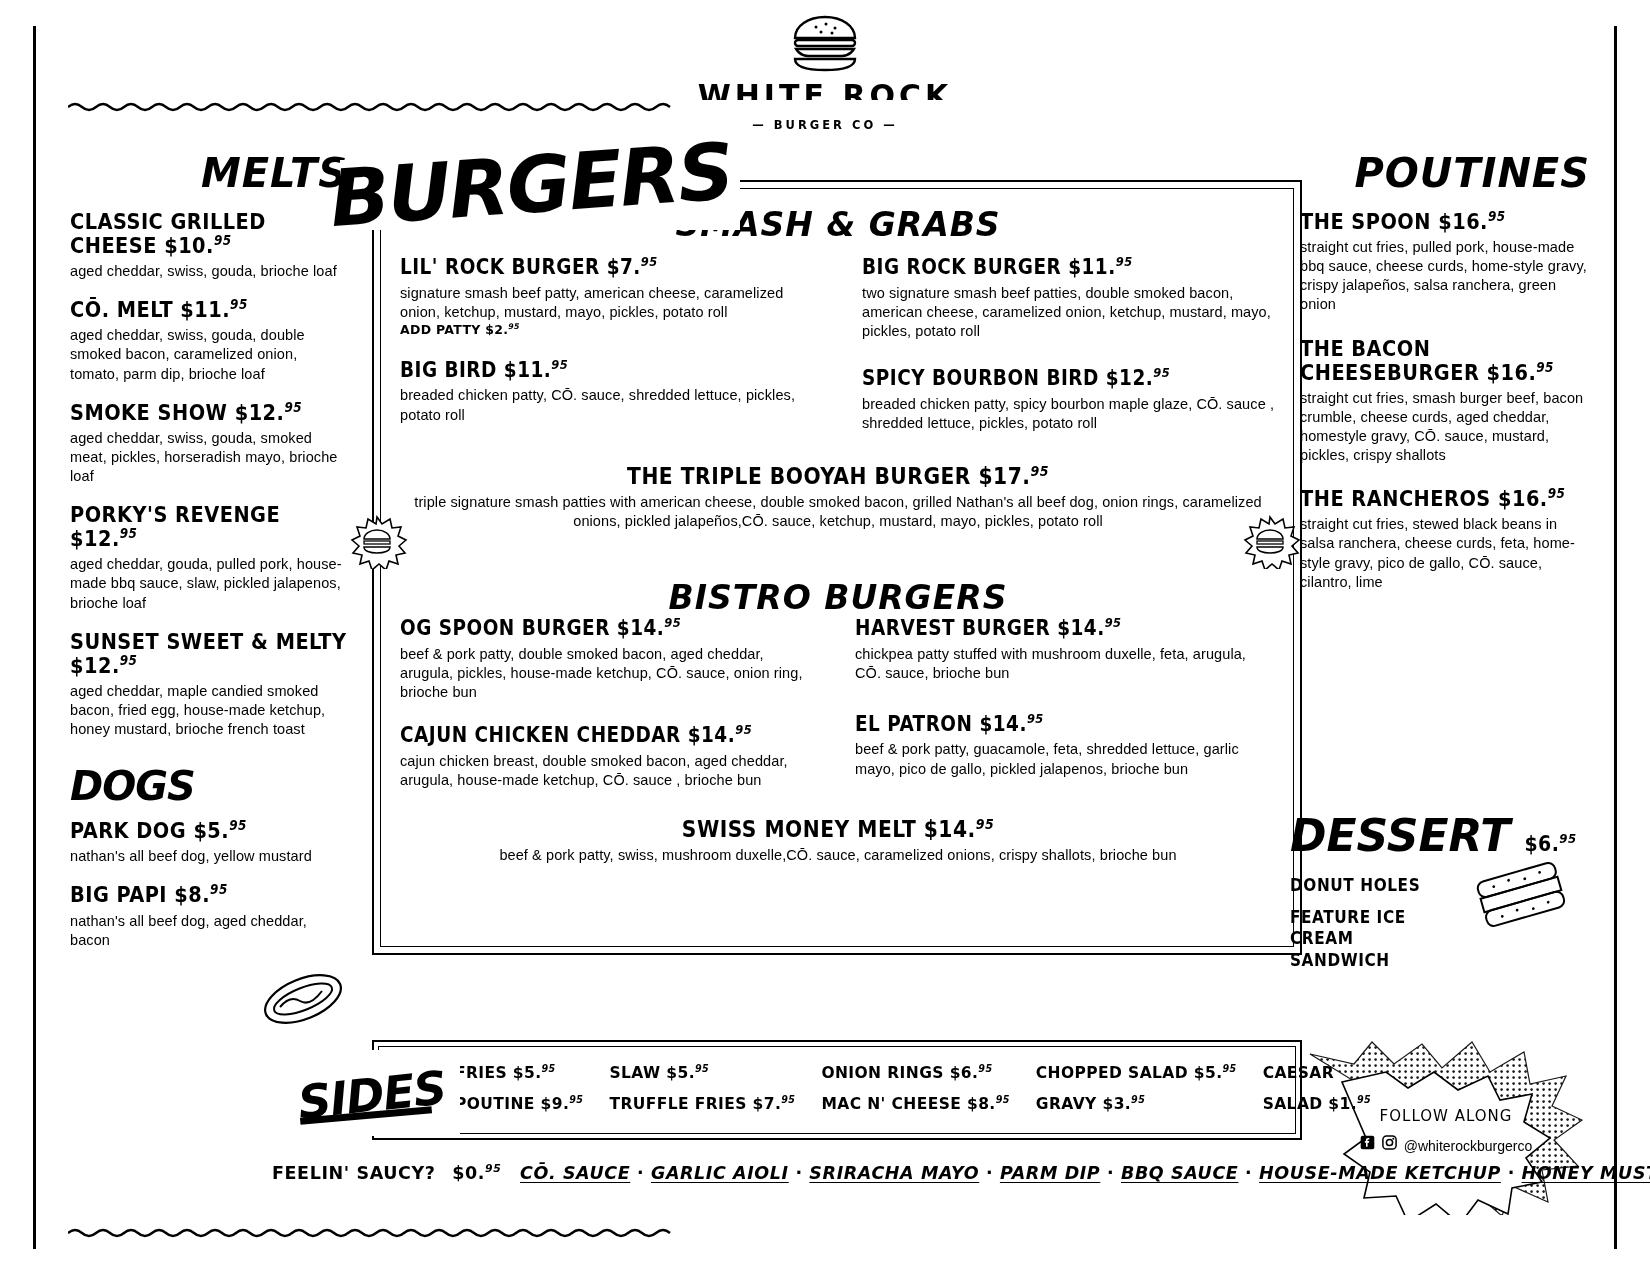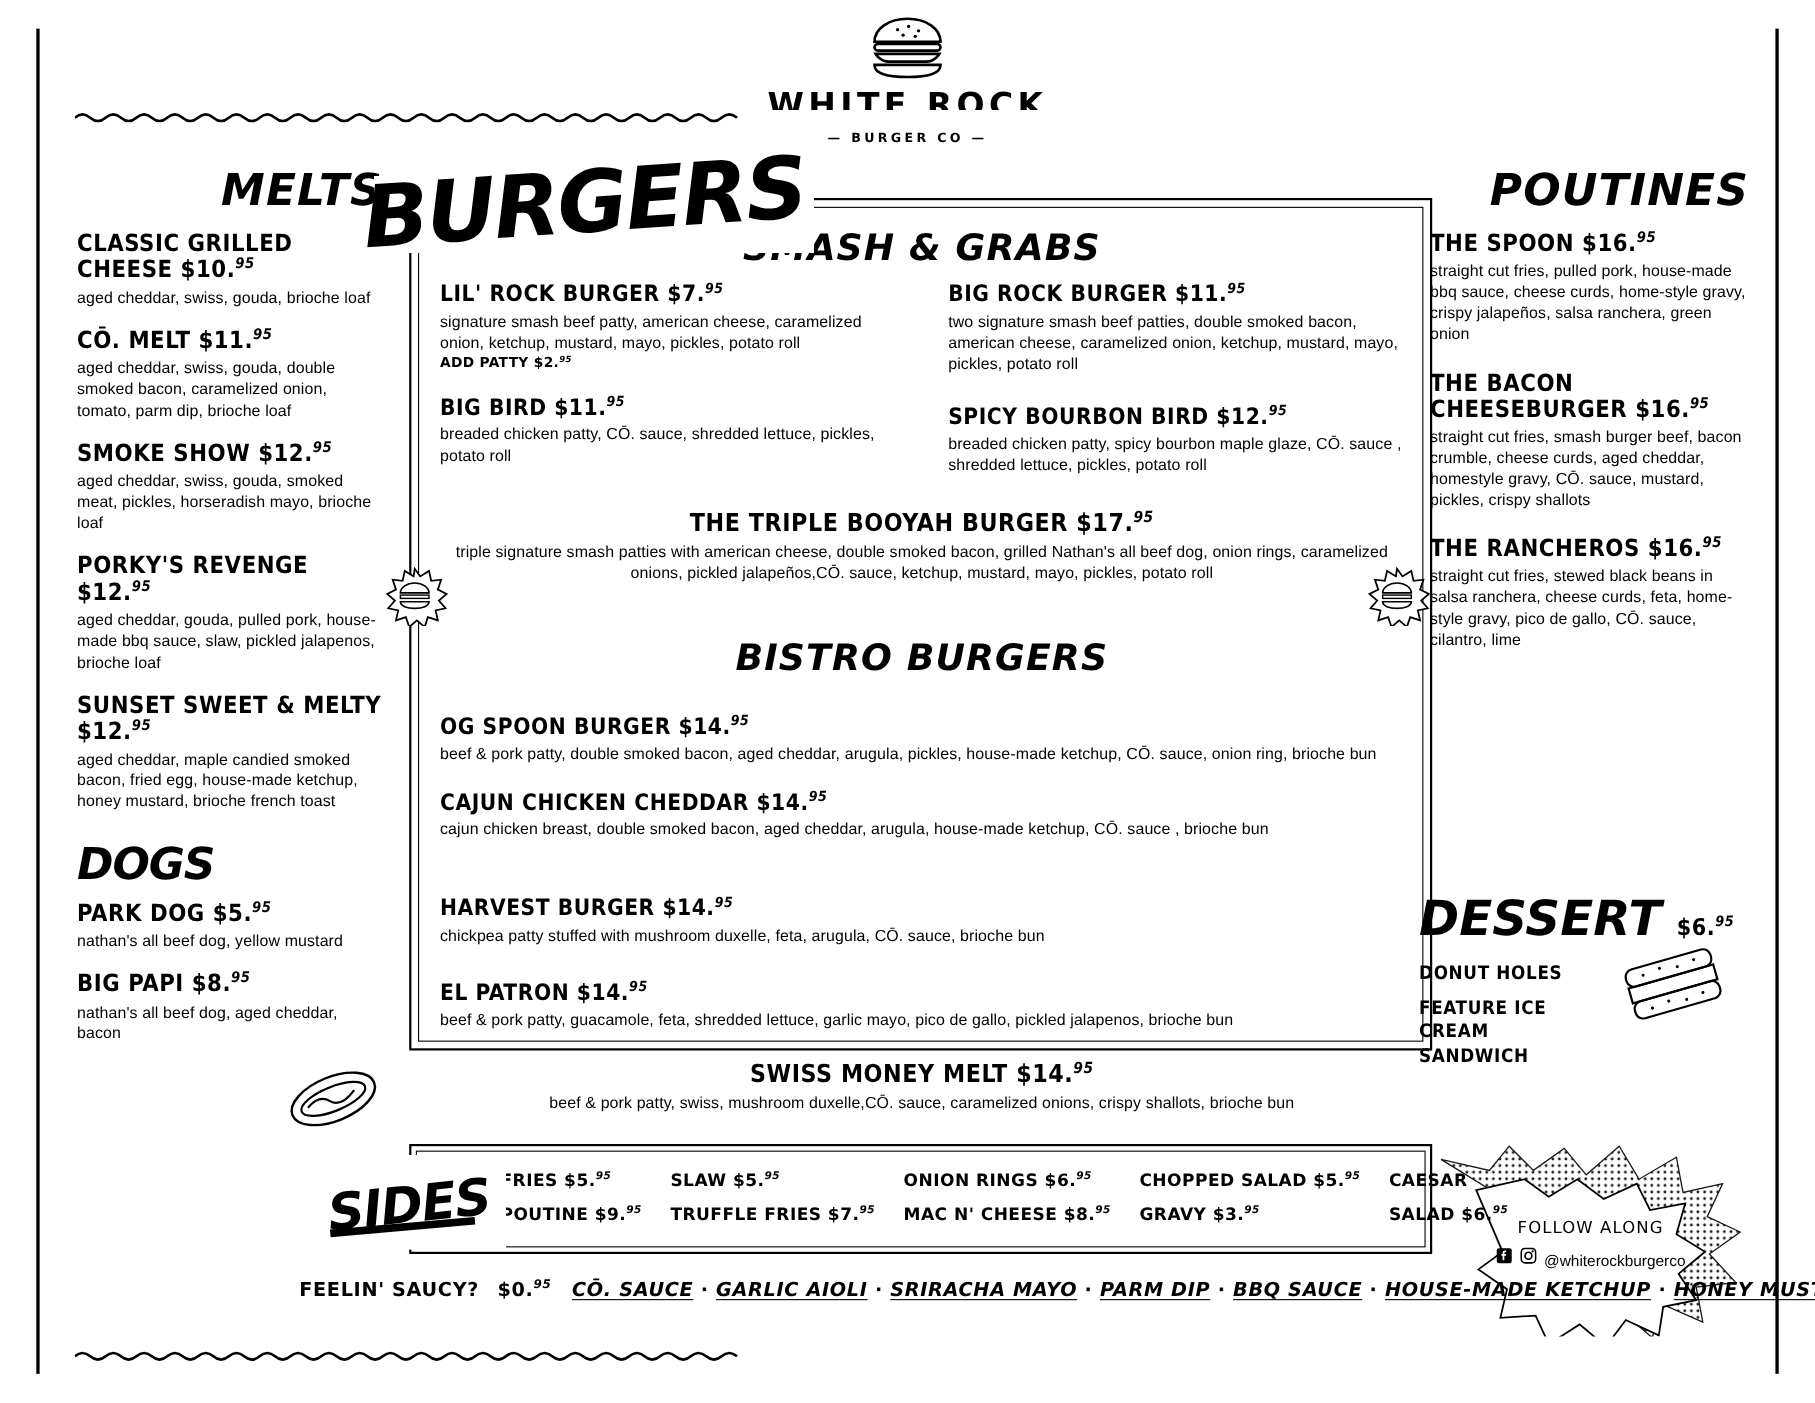--- a/index.html
+++ b/index.html
@@ -249,21 +249,21 @@
 
     <div style="text-align:center;margin-top:14px;">
       <div class="cond" style="font-size:22.5px;"><span>THE TRIPLE BOOYAH BURGER $17.</span><sup>95</sup></div>
       <div class="desc" style="margin-top:4px;">triple signature smash patties with american cheese, double smoked bacon, grilled Nathan's all beef dog, onion rings, caramelized onions, pickled jalapeños,CŌ. sauce, ketchup, mustard, mayo, pickles, potato roll</div>
     </div>
   </div>
 
   <div style="position:absolute;left:400px;top:578px;width:876px;">
     <div class="brush sub-head">BISTRO BURGERS</div>
 
-    <div class="grid2" style="margin-top:32px;flex-direction:column;">
+    <div class="grid2" style="">
       <div>
         <div class="b-item">
           <div class="cond b-name"><span>OG SPOON BURGER $14.</span><sup>95</sup></div>
           <div class="desc">beef &amp; pork patty, double smoked bacon, aged cheddar, arugula, pickles, house-made ketchup, CŌ. sauce, onion ring, brioche bun</div>
         </div>
         <div class="b-item" style="margin-top:22px;">
           <div class="cond b-name"><span>CAJUN CHICKEN CHEDDAR $14.</span><sup>95</sup></div>
           <div class="desc">cajun chicken breast, double smoked bacon, aged cheddar, arugula, house-made ketchup, CŌ. sauce , brioche bun</div>
         </div>
       </div>
@@ -374,21 +374,21 @@
     <div class="cell">
       <div><span>ONION RINGS $6.</span><sup>95</sup></div>
       <div><span>MAC N' CHEESE $8.</span><sup>95</sup></div>
     </div>
     <div class="cell">
       <div><span>CHOPPED SALAD $5.</span><sup>95</sup></div>
       <div><span>GRAVY $3.</span><sup>95</sup></div>
     </div>
     <div class="cell">
       <div><span>CAESAR</span><sup></sup></div>
-      <div><span>SALAD $6.</span><sup>95</sup></div>
+      <div><span>SALAD $1.</span><sup>95</sup></div>
     </div>
   </div>
 
   <div class="saucy">
     <span>FEELIN' SAUCY?</span>
     <span style="margin-left:10px;">$0.</span><sup>95</sup>
     <span style="margin-left:12px;" class="u">CŌ. SAUCE</span>
     <span> · </span><span class="u">GARLIC AIOLI</span>
     <span> · </span><span class="u">SRIRACHA MAYO</span>
     <span> · </span><span class="u">PARM DIP</span>

